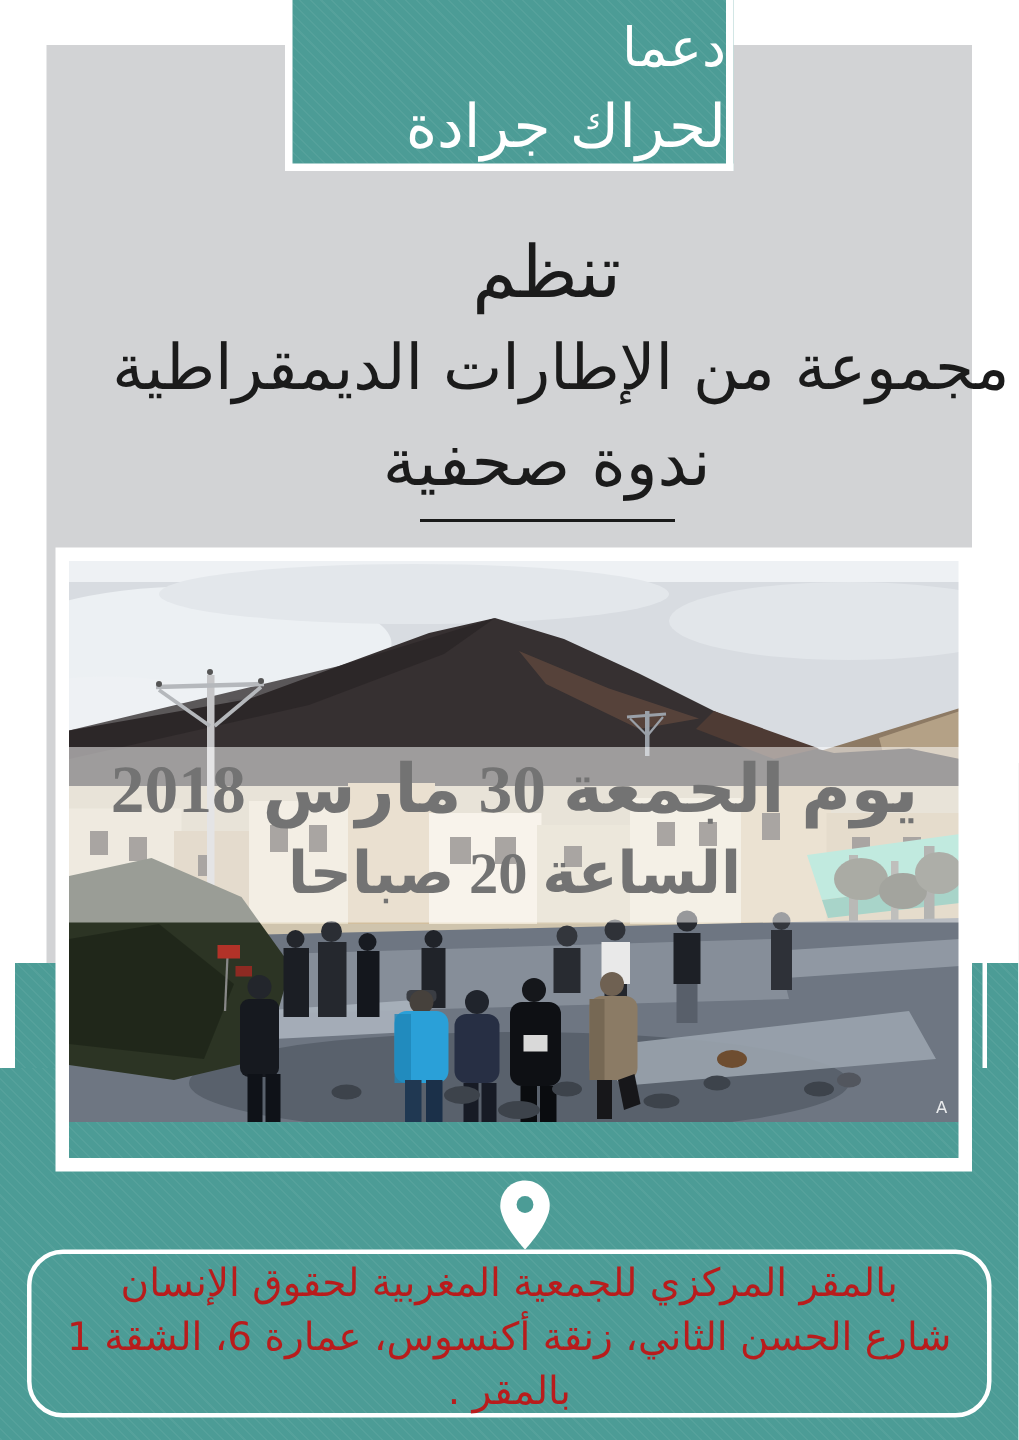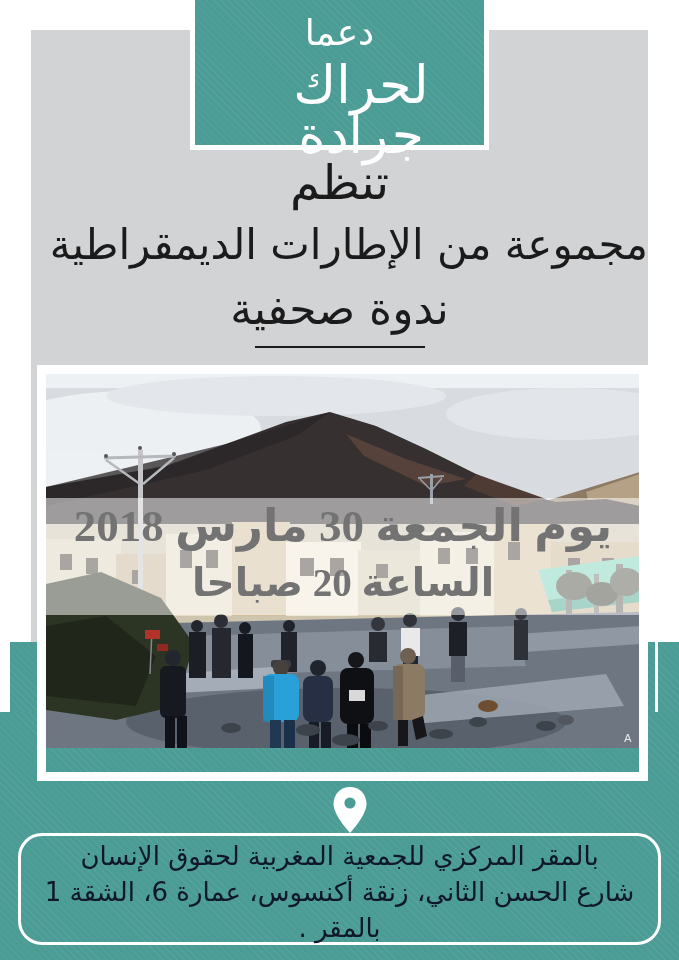--- a/index.html
+++ b/index.html
@@ -13,28 +13,28 @@
   .gray-panel{left:31px;top:30px;width:617px;height:682px;background:#d2d3d5;z-index:1;}
   .teal{
     background-color:#4c9c96;
     background-image:repeating-linear-gradient(45deg,rgba(255,255,255,.05) 0 1px,rgba(0,0,0,0) 1px 5px);
   }
   .teal-inner{left:10px;top:642px;width:645px;height:318px;z-index:2;}
   .teal-strip-right{left:658px;top:642px;width:21px;height:318px;z-index:2;}
   .teal-outer{left:0;top:712px;width:679px;height:248px;z-index:2;}
   
   .title-box{
-    left:190px;top:0;width:299px;height:150px;box-sizing:border-box;
-    border:5px solid #ffffff;border-top:none;text-align:center;z-index:5;
+    left:190px;top:0;width:299px;height:114px;box-sizing:border-box;
+    border:5px solid #ffffff;border-top:none;text-align:right;z-index:5;
     color:#ffffff;direction:rtl;
   }
   .banner-l1{margin-top:10px;font-size:36px;line-height:46px;}
-  .banner-l2{margin-top:4px;font-size:52px;line-height:50px;margin-left:43px;}
-  
-  .intro{left:31px;top:152px;width:617px;text-align:center;color:#1b1b1b;direction:rtl;z-index:2;}
+  .banner-l2{margin-top:4px;font-size:40px;line-height:50px;margin-left:43px;}
+  
+  .intro{left:31px;top:152px;width:617px;text-align:center;color:#1b1b1b;direction:rtl;z-index:2;padding-left:25px;}
   .intro-l1{font-size:48px;line-height:60px;}
   .intro-l2{font-size:42px;line-height:58px;margin-top:4px;text-align:right;}
   .intro-l3{font-size:44px;line-height:54px;margin-top:8px;}
   .title-underline{width:170px;height:0;border-top:2px solid #1a1a1a;margin:10px auto 0;}
   
   .photo-frame{
     left:37px;top:365px;width:611px;height:416px;box-sizing:border-box;
     border:9px solid #ffffff;z-index:4;pointer-events:none;
   }
   .photo{left:46px;top:374px;width:594px;height:374px;overflow:hidden;z-index:3;}
@@ -45,21 +45,21 @@
     font-family:"Liberation Serif","DejaVu Serif","DejaVu Sans",serif;
     font-weight:bold;color:#737373;
   }
   .date-line{top:126px;font-size:45px;line-height:52px;}
   .time-line{top:186px;font-size:39px;line-height:46px;}
   
   .pin{left:331px;top:786px;width:38px;height:48px;z-index:3;}
   .address-box{
     left:18px;top:833px;width:643px;height:112px;box-sizing:border-box;
     border:3px solid #ffffff;border-radius:24px;z-index:3;
-    color:#0f172a;text-align:center;direction:rtl;
+    color:#b91c1c;text-align:center;direction:rtl;
     font-size:26px;line-height:36px;padding-top:2px;
   }
 </style>
 </head>
 <body>
 
 <div class="poster">
 
   <div class="abs gray-panel"></div>
   <div class="abs teal teal-inner"></div>

